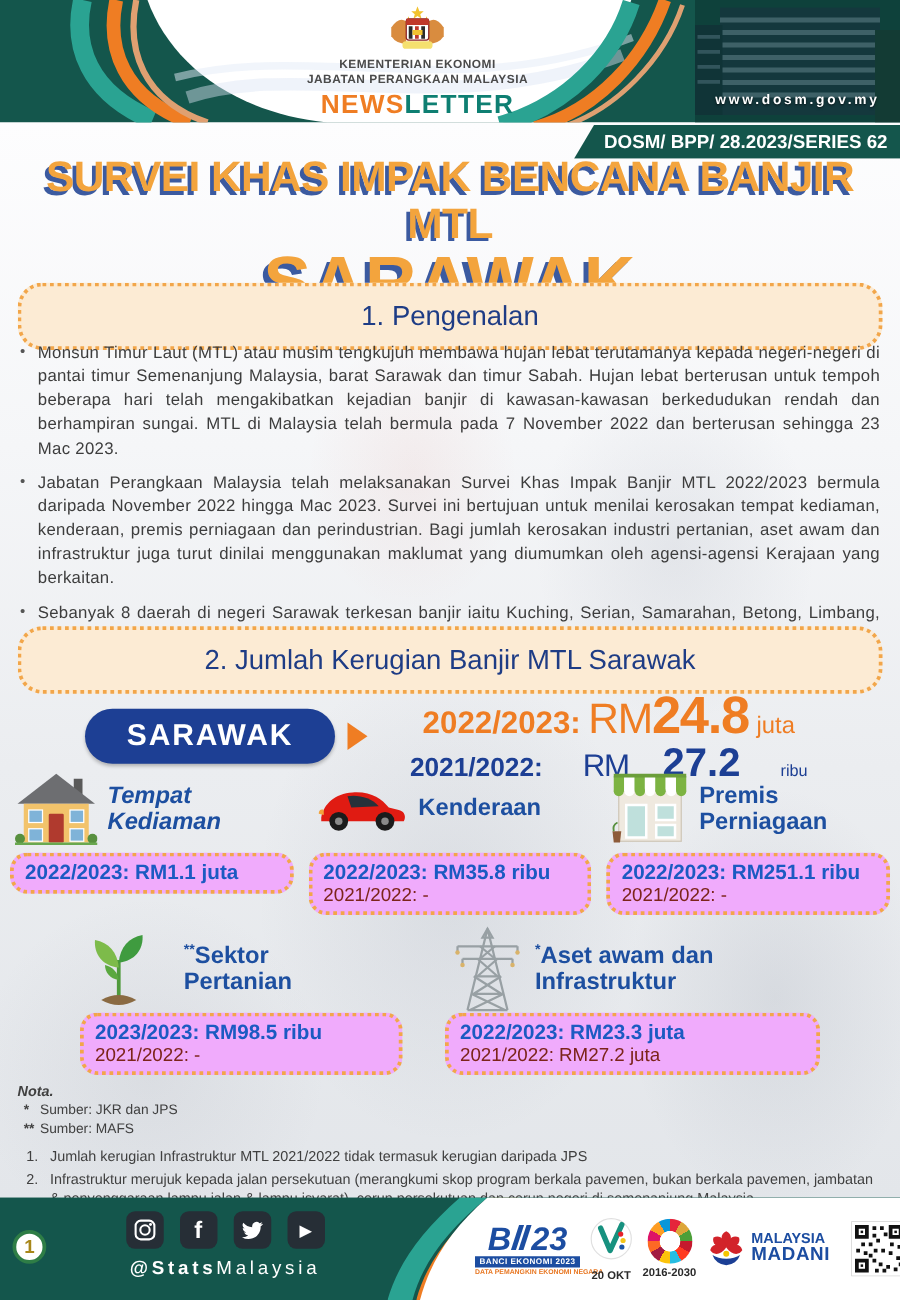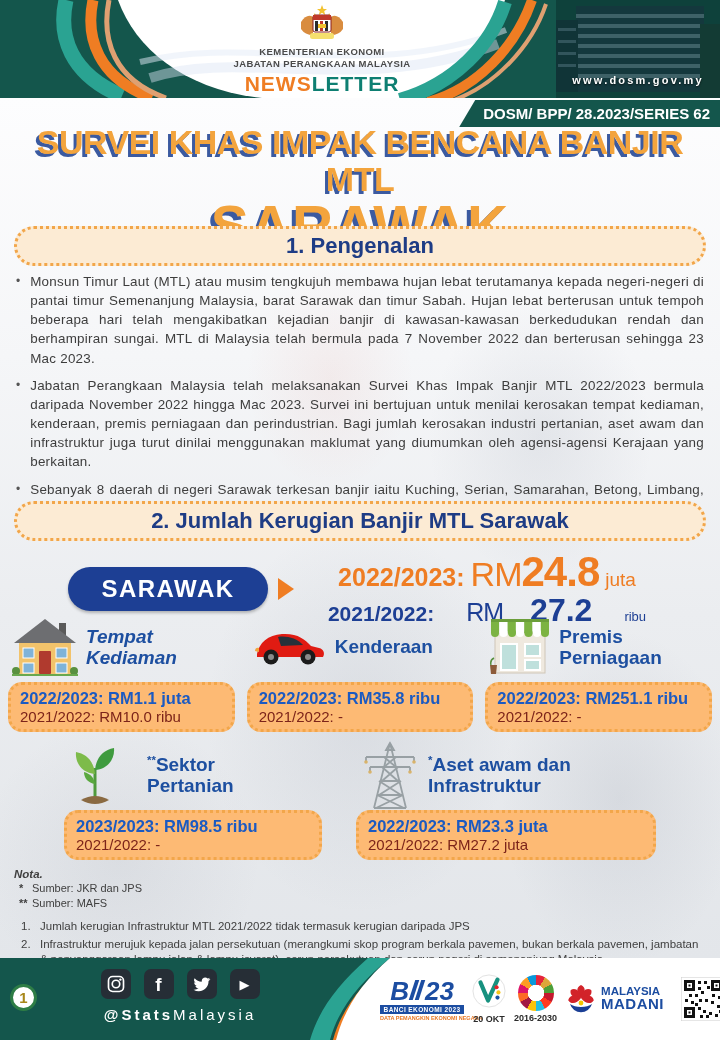--- a/index.html
+++ b/index.html
@@ -18,43 +18,43 @@
       radial-gradient(120px 160px at 330px 280px, rgba(200,60,40,.06), transparent 70%),
       radial-gradient(160px 200px at 540px 340px, rgba(120,130,150,.12), transparent 70%),
       radial-gradient(220px 280px at 360px 620px, rgba(110,120,140,.12), transparent 70%),
       radial-gradient(170px 240px at 620px 700px, rgba(100,110,130,.12), transparent 70%),
       radial-gradient(200px 200px at 120px 760px, rgba(120,125,140,.10), transparent 70%),
       linear-gradient(180deg,#fdfdfe 0%,#f5f6f8 30%,#ebedf0 60%,#e3e6ea 100%);}
 
   
   .masthead{position:absolute;top:0;left:0;width:720px;height:98px;}
   .mast-art{position:absolute;inset:0;}
-  .mast-center{position:absolute;left:172px;top:5px;width:300px;text-align:center;}
+  .mast-center{position:absolute;left:184px;top:5px;width:300px;text-align:center;}
   .crest{display:block;margin:0 auto 1px auto;}
   .ministry,.dept{font-size:9.5px;font-weight:700;color:#4a4a4a;letter-spacing:.4px;line-height:1.25;}
   .newsletter{font-size:21px;font-weight:800;letter-spacing:1px;margin-top:2px;}
   .nl-news{color:var(--orange);} .nl-letter{color:#0e7f72;}
   .website{position:absolute;left:562px;top:74px;width:152px;text-align:center;color:#fff;
     font-size:11px;font-weight:700;letter-spacing:2.2px;text-shadow:0 1px 2px rgba(0,0,0,.7);cursor:pointer;}
 
   .series-badge{position:absolute;top:100px;right:0;height:27px;line-height:27px;
     padding:0 10px 0 24px;background:var(--dark-teal);color:#fff;font-weight:700;font-size:15px;
     clip-path:polygon(16px 0,100% 0,100% 100%,0 100%);}
 
   
   .main-title{position:absolute;top:124px;left:0;width:720px;text-align:center;}
   .t1{font-size:34px;font-weight:800;letter-spacing:-.5px;color:var(--title-orange);
       text-shadow:-3px 3px 0 var(--title-shadow);line-height:1.1;}
   .t2{font-size:57px;font-weight:800;letter-spacing:1px;color:var(--title-orange);
       text-shadow:-4px 4px 0 var(--title-shadow);line-height:.95;}
 
   
-  .sect-head{position:absolute;left:14px;right:14px;height:40px;background:var(--cream);
+  .sect-head{position:absolute;left:14px;right:14px;height:54px;background:var(--cream);
     border:3px dotted var(--dot-orange);border-radius:20px;display:flex;align-items:center;
-    justify-content:center;color:var(--heading-navy);font-weight:700;font-size:22px;}
+    justify-content:center;color:var(--heading-navy);font-weight:400;font-size:22px;}
   .pos1{top:226px;} .pos2{top:501px;}
 
   
   .bullets{position:absolute;top:272px;left:16px;right:16px;}
   .bullet{display:flex;gap:10px;margin-bottom:8px;}
   .bdot{color:#555;font-size:12px;line-height:19px;flex:0 0 auto;}
   .bullet p{font-size:13.4px;line-height:1.43;color:#3d3d3d;text-align:justify;letter-spacing:.25px;}
 
   
   .totals{position:absolute;top:548px;left:40px;right:20px;display:flex;align-items:center;justify-content:center;}
@@ -78,21 +78,21 @@
   
   .cards{position:absolute;display:flex;}
   .row1{top:614px;left:8px;right:8px;gap:12px;}
   .row1 .card{flex:1;}
   .row2{top:742px;left:0;right:0;gap:34px;justify-content:center;}
   .row2 .card{flex:0 0 auto;}
   .card-head{display:flex;align-items:center;gap:8px;height:66px;padding-left:4px;}
   .cicon{flex:0 0 auto;}
   .ctitle{color:var(--card-blue);font-weight:800;font-size:19px;line-height:1.08;}
   .ctitle sup{font-size:60%;vertical-align:super;}
-  .vbox{margin-top:2px;background:#fdba74;border:3px dotted var(--dot-orange);border-radius:14px;
+  .vbox{margin-top:2px;background:#f0abfc;border:3px dotted var(--dot-orange);border-radius:14px;
     padding:4px 9px;}
   .cur{color:var(--value-blue);font-weight:800;font-size:16.5px;white-space:nowrap;}
   .prev{color:var(--value-maroon);font-size:15px;white-space:nowrap;}
   .card-agri{width:258px;} .card-asset{width:300px;}
   .card-agri .ctitle{max-width:120px;margin-left:17px;} .card-asset .ctitle{max-width:170px;}
   .card-house .ctitle{max-width:110px;font-style:italic;} .card-shop .ctitle{max-width:120px;}
 
   
   .notes{position:absolute;top:868px;left:14px;right:14px;color:#404040;}
   .nota-label{font-style:italic;font-weight:700;font-size:11.5px;}
@@ -268,21 +268,20 @@
           <rect x="11" y="45" width="11" height="10" fill="#7fb3d8" stroke="#fff"></rect>
           <rect x="44" y="45" width="11" height="10" fill="#7fb3d8" stroke="#fff"></rect>
           <circle cx="4" cy="53" r="4" fill="#58903f"></circle>
             <circle cx="62" cy="53" r="4" fill="#58903f"></circle>
           <rect x="0" y="56" width="66" height="2" fill="#69a84f"></rect>
         </svg>
         <div class="ctitle"><sup></sup><span>Tempat Kediaman</span></div>
       </div>
       <div class="vbox">
         <div class="cur">2022/2023: RM1.1 juta</div>
-        <div class="prev">2021/2022: RM10.0 ribu</div>
       </div>
     </div>
 
     <div class="card">
       <div class="card-head">
         <svg class="cicon" width="76" height="44" viewBox="0 0 76 44">
           <path d="M6,29 C8,18 17,10 31,9 C46,8 54,14 60,21 L68,23 C73,24 74,29 72,32 L6,32 Z" fill="#e01b12"></path>
           <path d="M27,12 C35,10.5 46,13 52,20 L30,21 Z" fill="#27313a"></path>
           <path d="M4,26 C4,23 6,22 8,23 L8,27 Z" fill="#f3a43d"></path>
           <circle cx="20" cy="32" r="7.5" fill="#1b1b1b"></circle>

